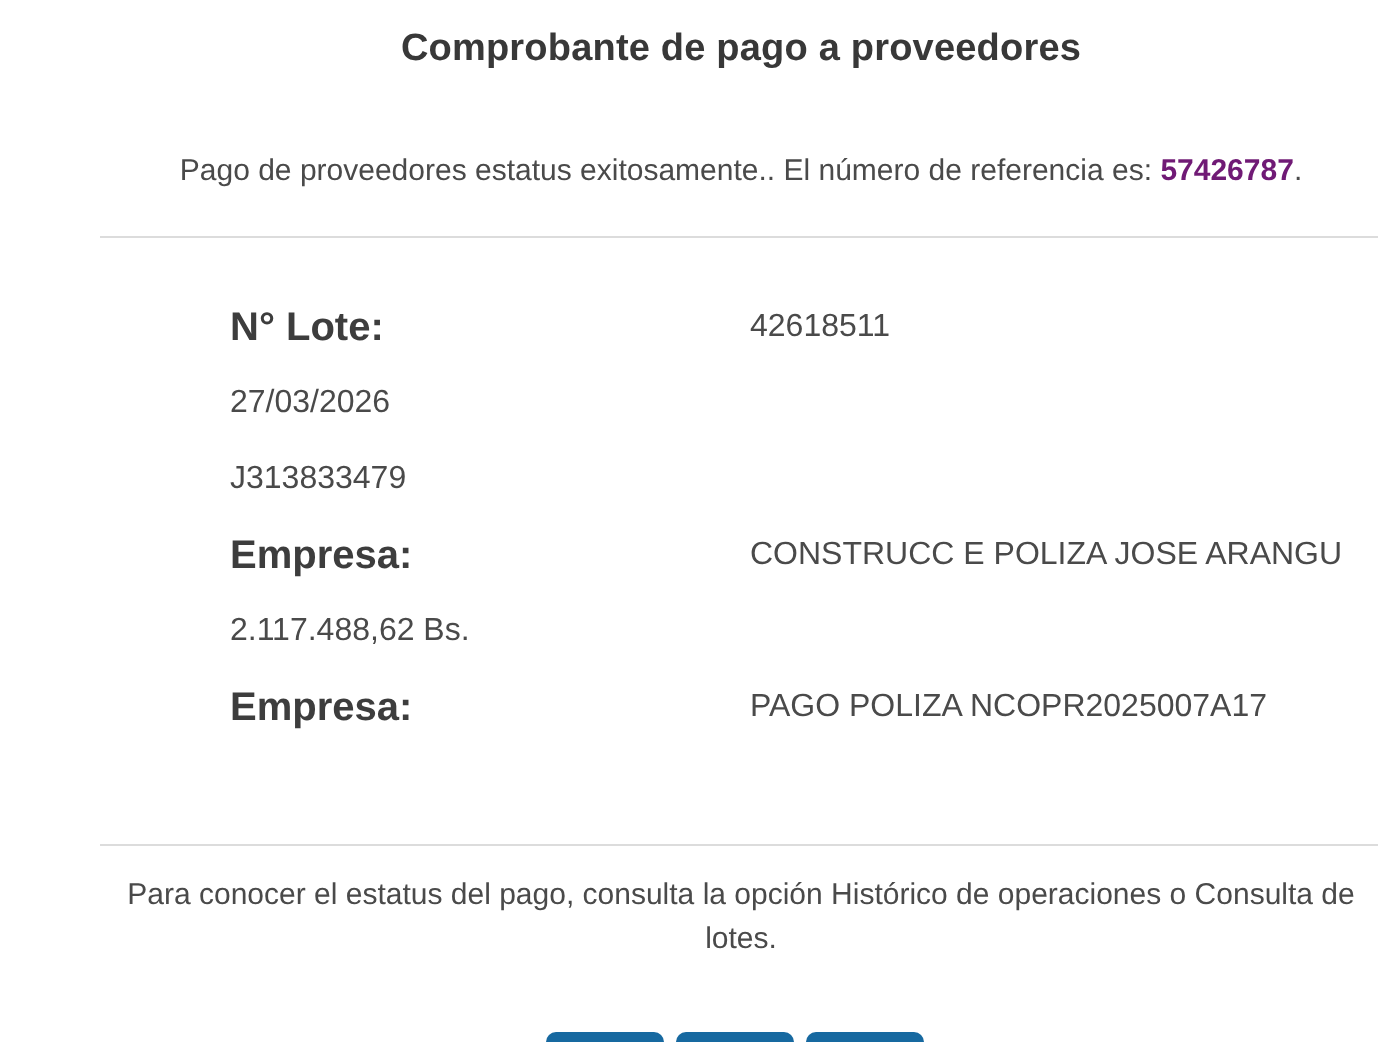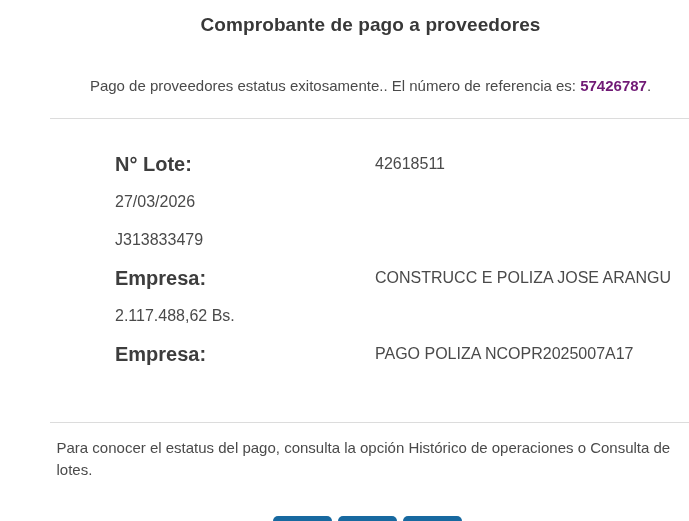--- a/index.html
+++ b/index.html
@@ -60,21 +60,21 @@
   }
   .detail-value {
     font-size: 16px;
     color: #4a4a4a;
   }
   .footer-note {
     position: absolute;
     top: 437px; left: 0; right: 0;
     margin: 0 auto;
     max-width: 628px;
-    text-align: left;
+    text-align: center;
     font-size: 15px;
     line-height: 22px;
     color: #4a4a4a;
   }
   .action-bar {
     position: absolute;
     left: 273px; top: 516px;
     display: flex;
     gap: 6px;
   }

